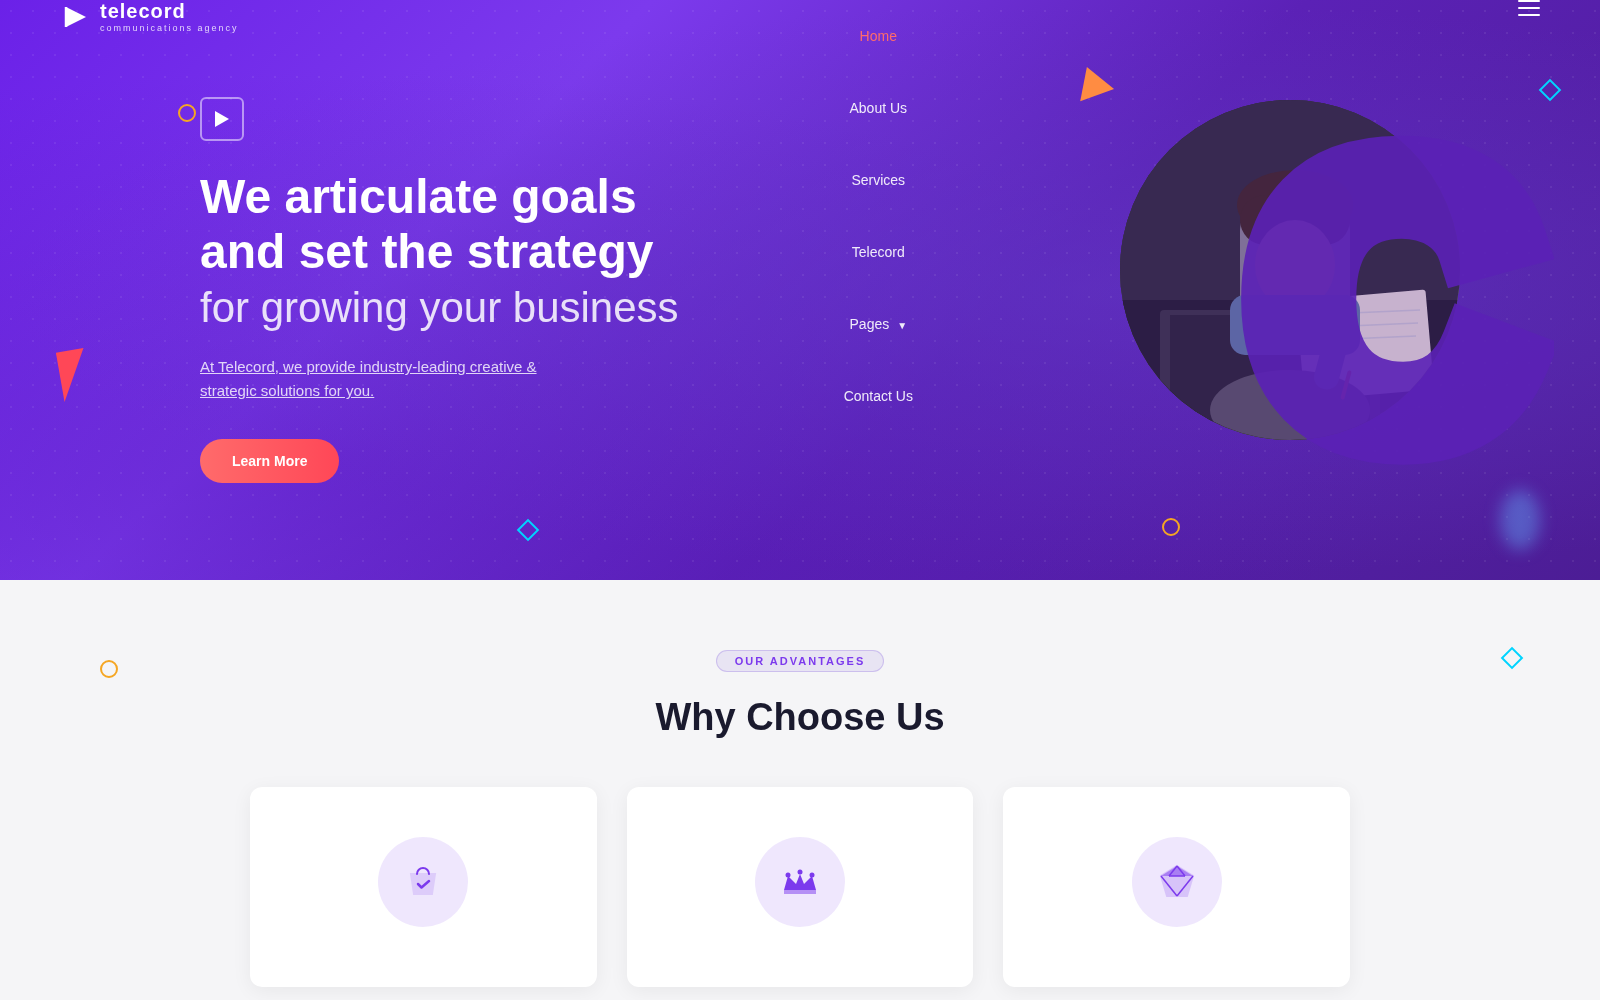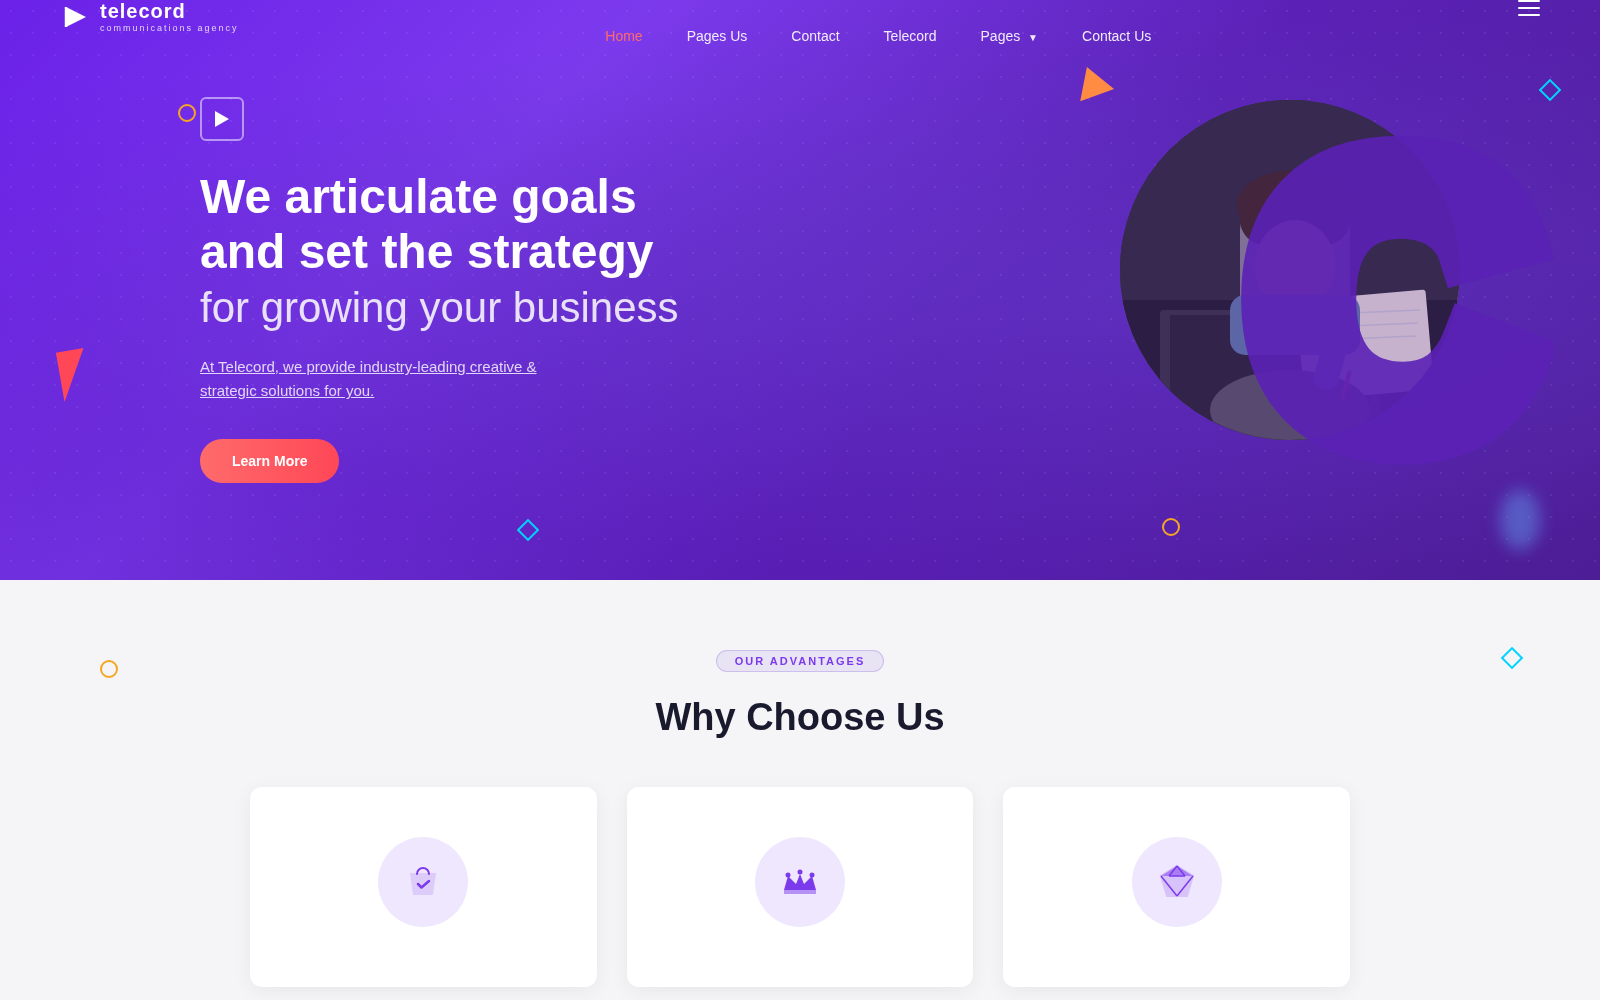--- a/index.html
+++ b/index.html
@@ -30,20 +30,21 @@
     }
     .logo-icon svg { width: 28px; height: 28px; }
     .logo-text { display: flex; flex-direction: column; }
     .logo-name { font-size: 20px; font-weight: 700; letter-spacing: 1px; color: #fff; }
     .logo-tagline { font-size: 9px; letter-spacing: 2px; color: rgba(255,255,255,0.8); text-transform: lowercase; }
     .nav-links {
       display: flex;
       align-items: center;
       gap: 0;
       list-style: none;
+      flex-direction: column;
     }
     .nav-links li a {
       color: rgba(255,255,255,0.9);
       text-decoration: none;
       font-size: 14px;
       font-weight: 500;
       padding: 0 22px;
       display: block;
       height: 72px;
       line-height: 72px;
@@ -316,24 +317,24 @@
       <span class="logo-name">telecord</span>
       <span class="logo-tagline">communications agency</span>
     </div>
   </a>
 
   <ul class="nav-links">
     <li>
       <a href="#" class="active">Home</a>
     </li>
     <li>
-      <a href="#">Pages Us</a>
-    </li>
-    <li>
-      <a href="#">Contact</a>
+      <a href="#">About Us</a>
+    </li>
+    <li>
+      <a href="#">Services</a>
     </li>
     <li>
       <a href="#">Telecord</a>
     </li>
     <li>
       <a href="#" class="pages-link">
         <span>Pages</span>
         <span style="font-size:10px; margin-left:4px;">▼</span>
       </a>
     </li>

